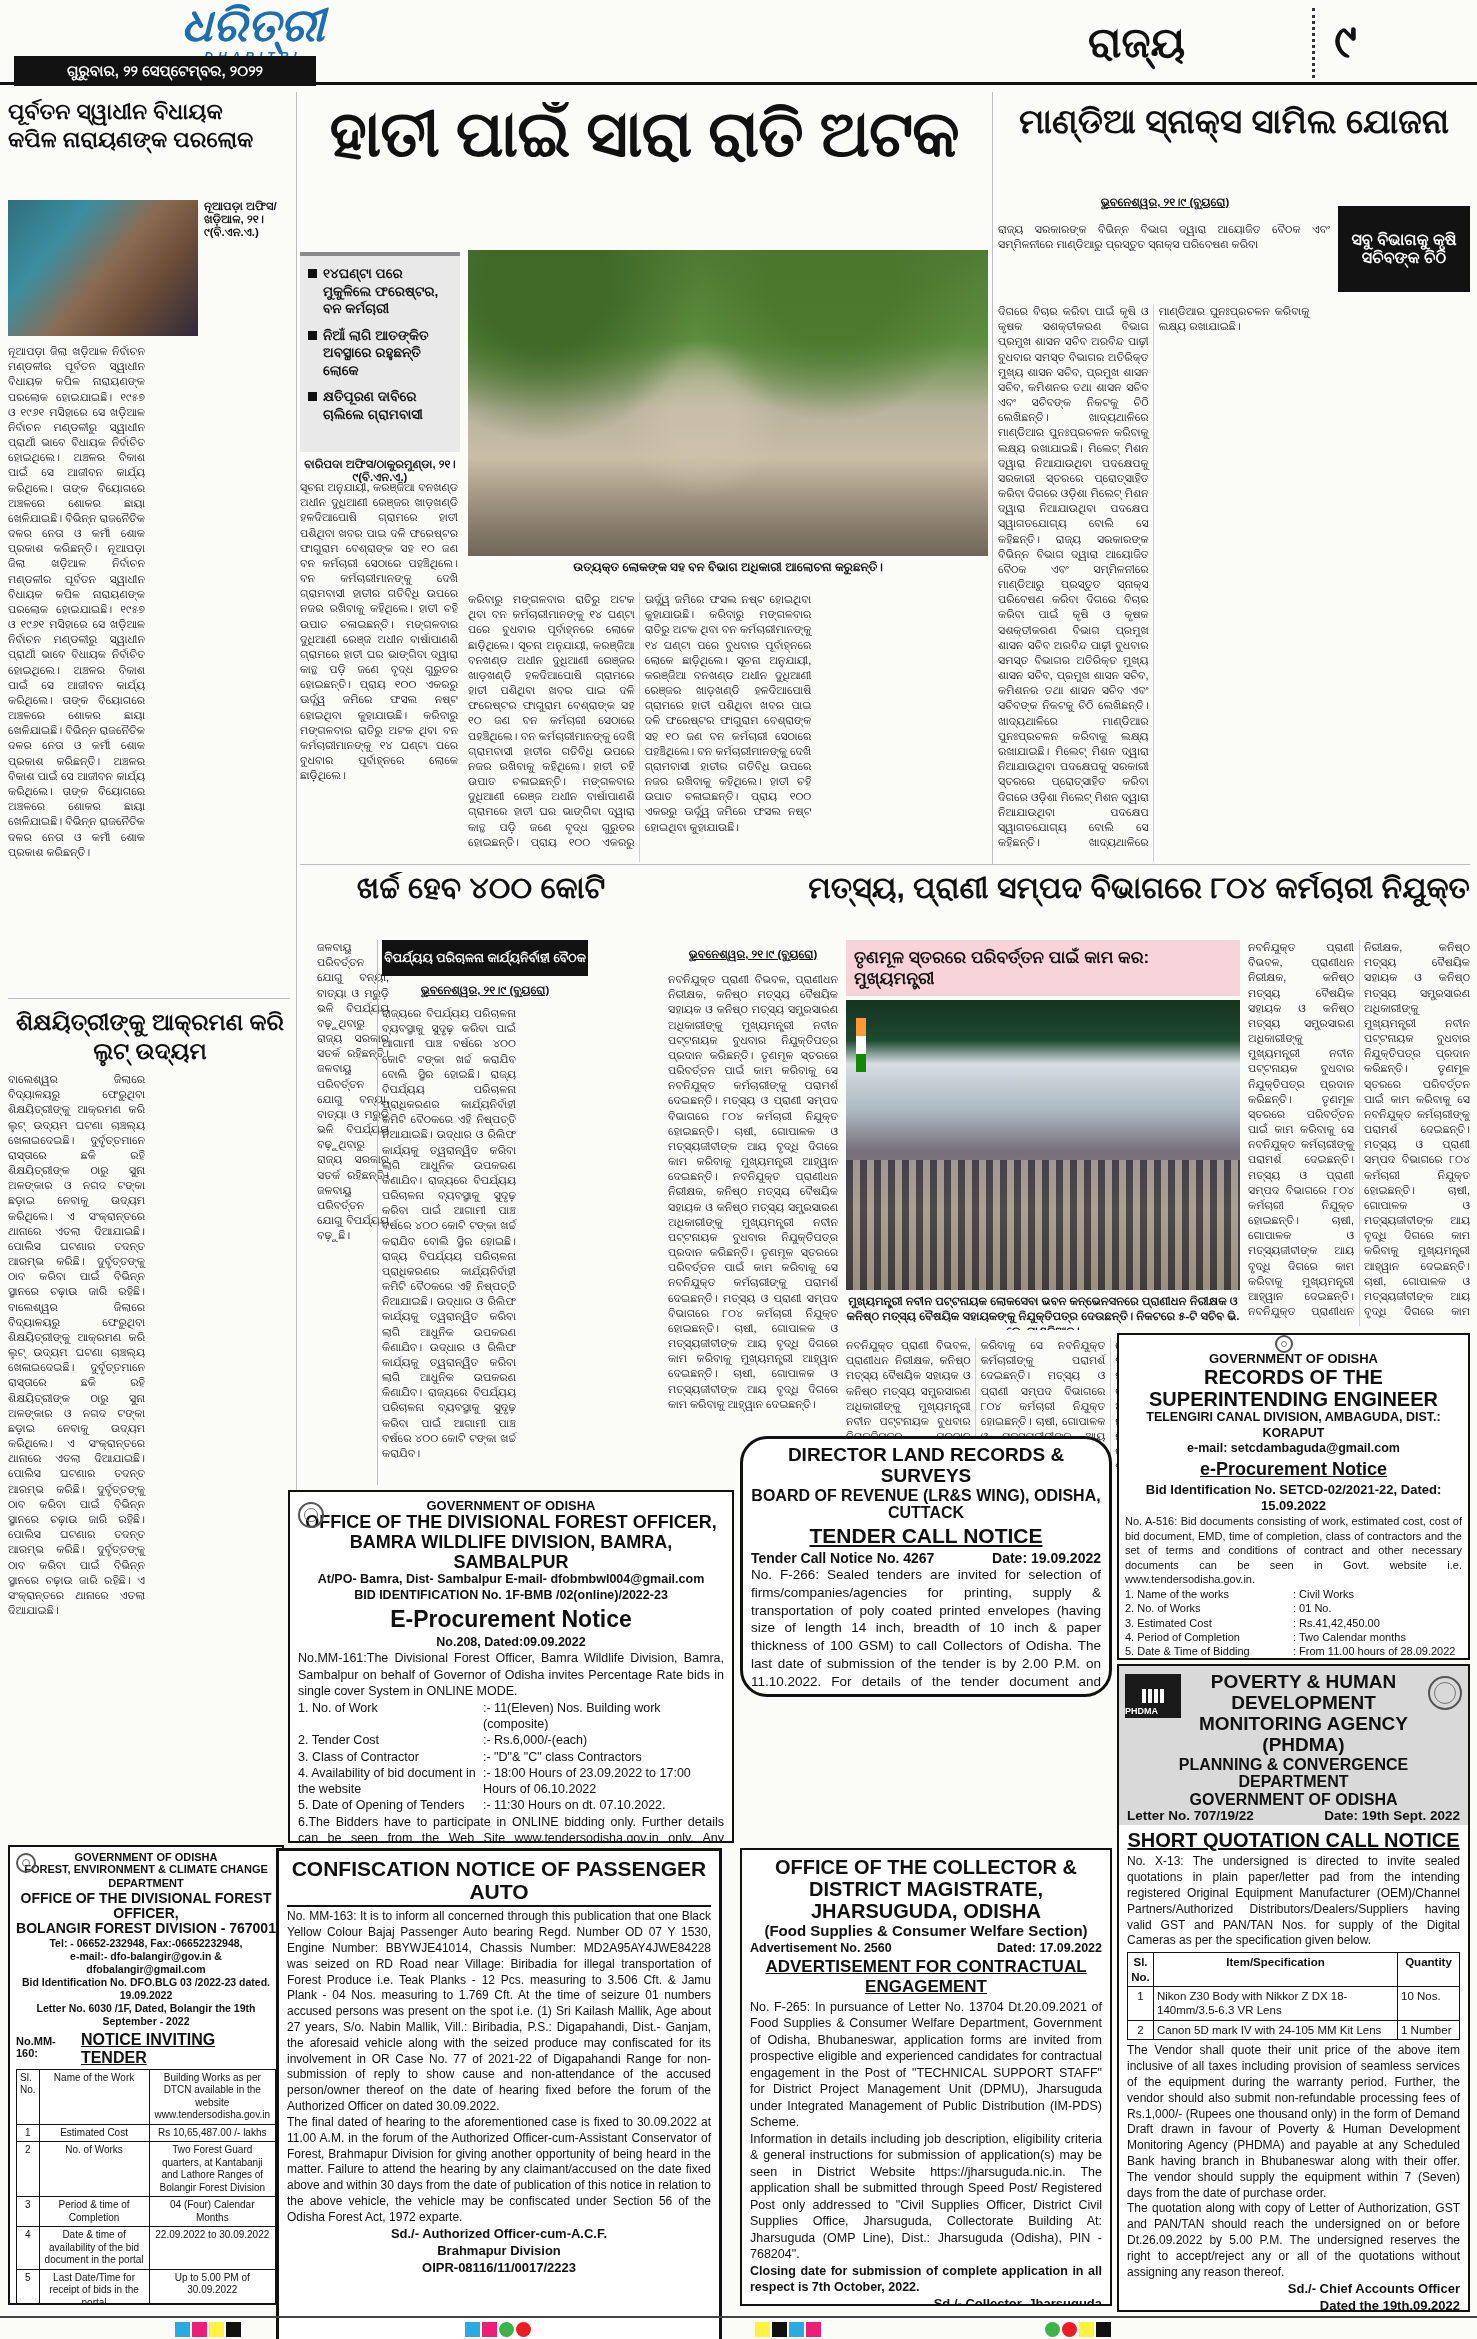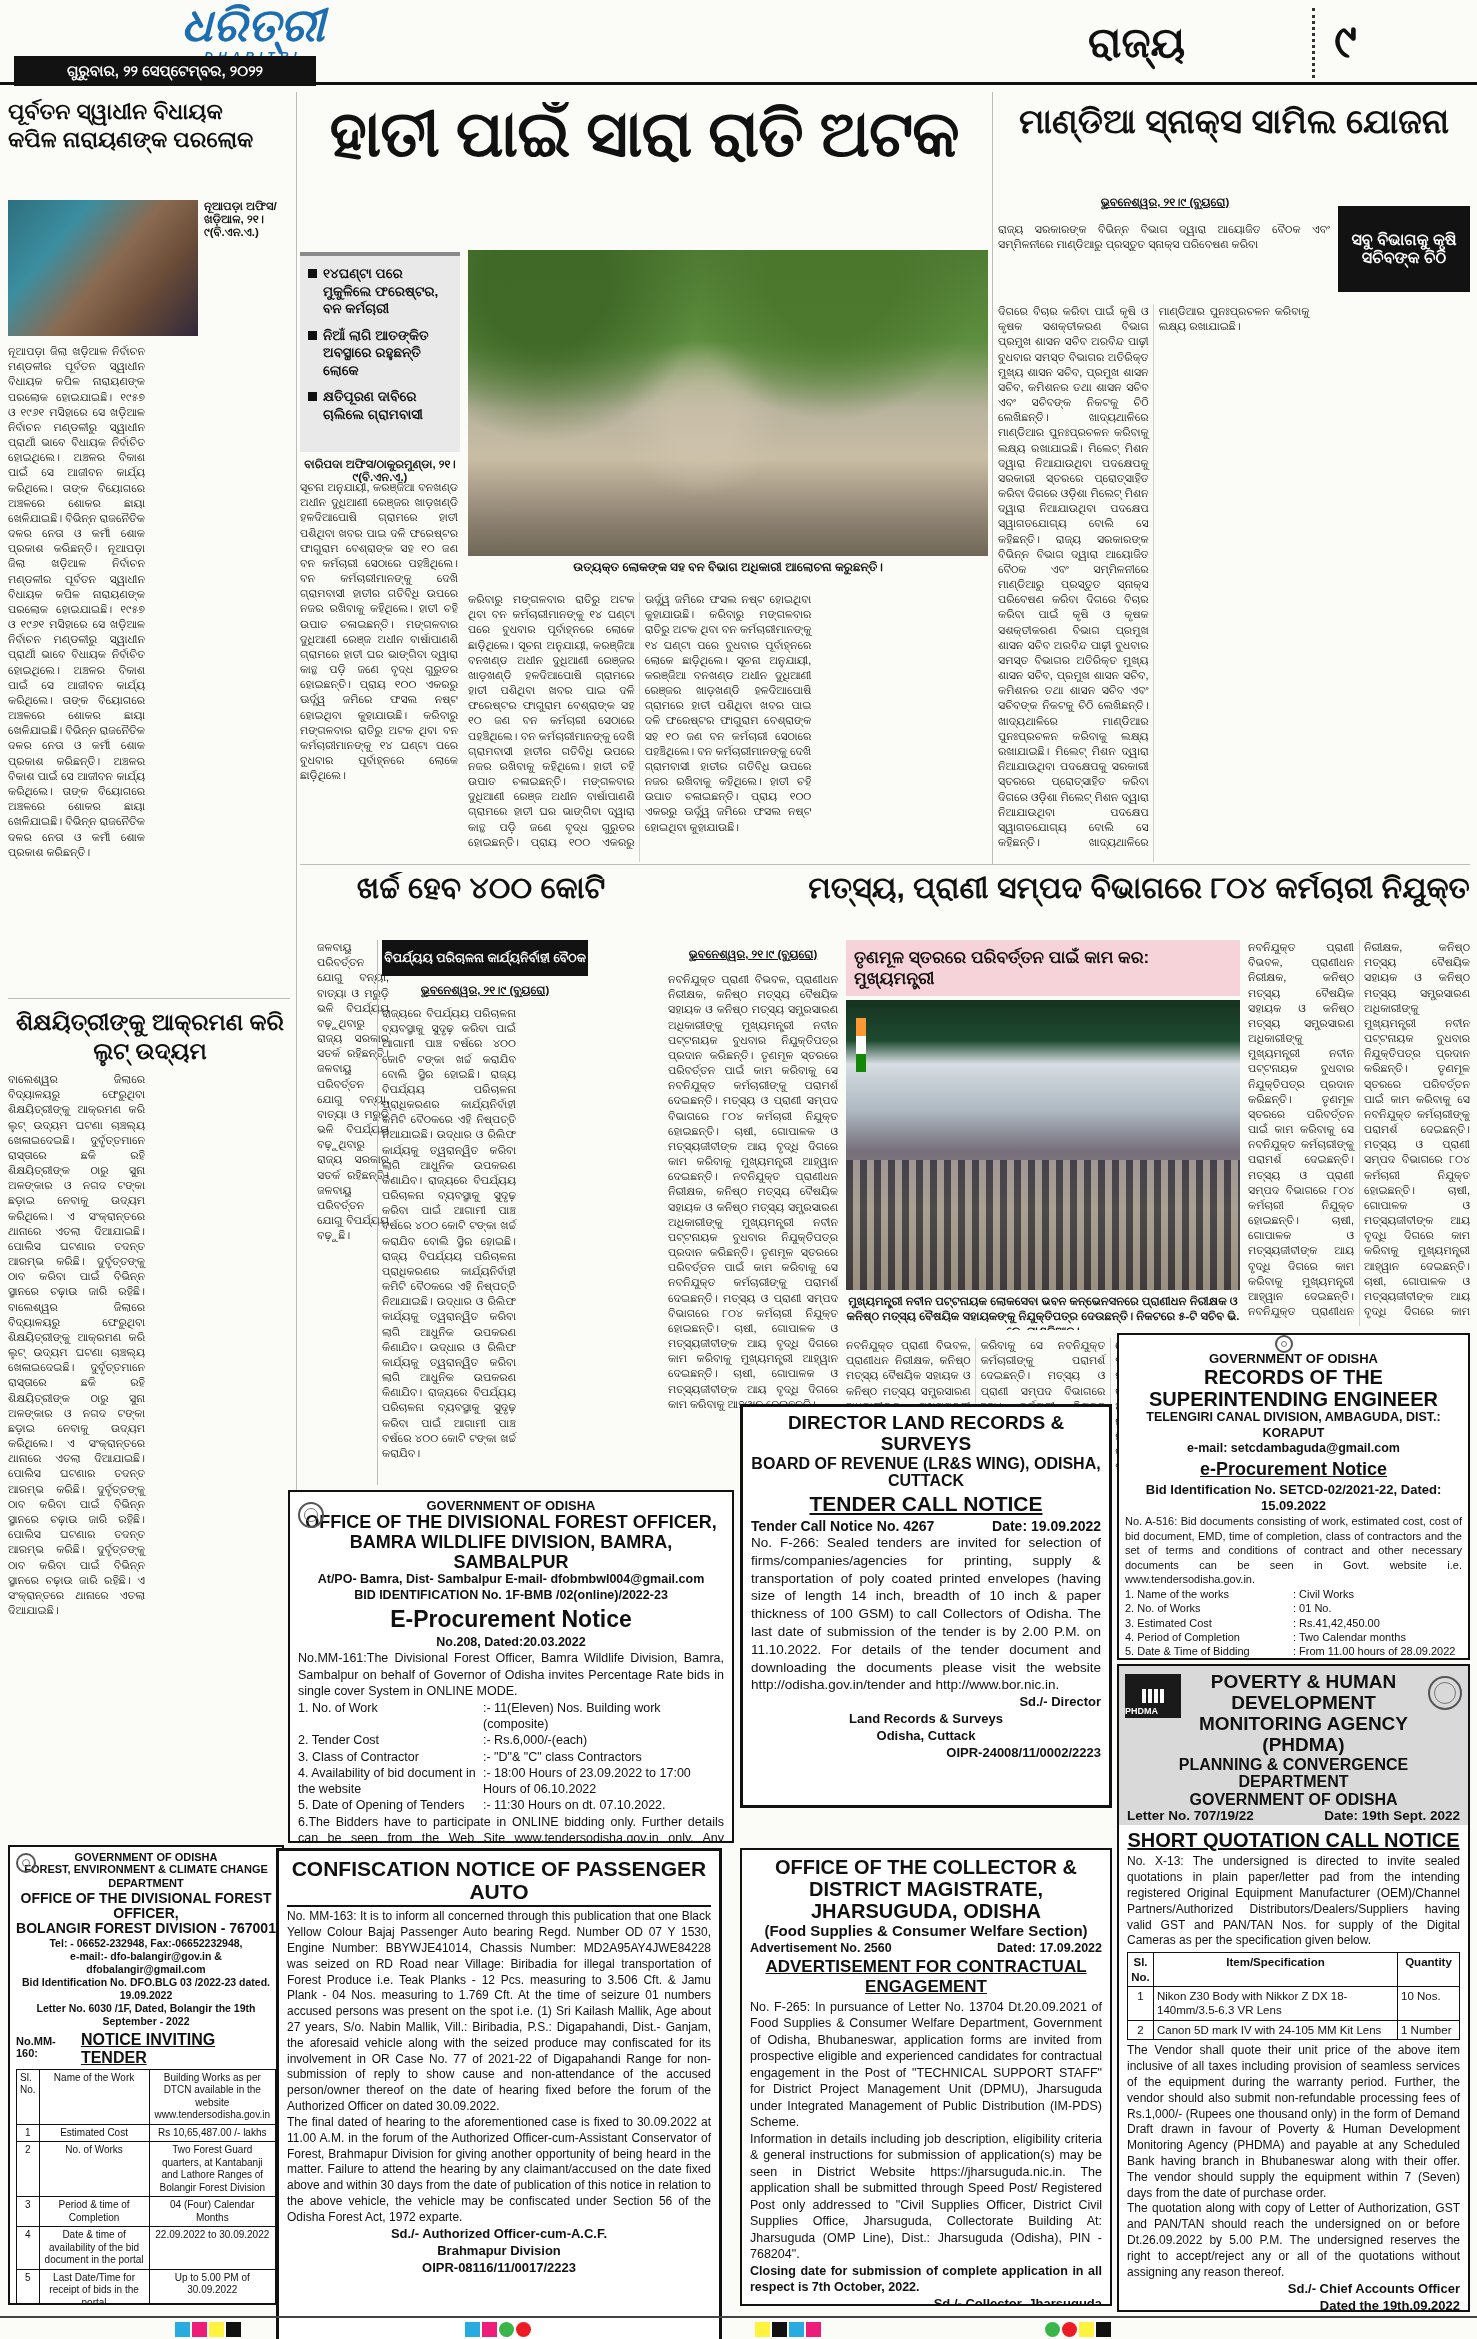--- a/index.html
+++ b/index.html
@@ -170,21 +170,21 @@
   <section class="abs notice" style="left:288px; top:1490px; width:446px; height:353px;">
     <div style="position:relative;">
       <div class="emblem" style="position:absolute; left:0; top:4px;"></div>
       <div class="gov">GOVERNMENT OF ODISHA</div>
       <div class="t1">OFFICE OF THE DIVISIONAL FOREST OFFICER,</div>
       <div class="t1">BAMRA WILDLIFE DIVISION, BAMRA, SAMBALPUR</div>
     </div>
     <div class="sub">At/PO- Bamra, Dist- Sambalpur E-mail- dfobmbwl004@gmail.com</div>
     <div class="sub">BID IDENTIFICATION No. 1F-BMB /02(online)/2022-23</div>
     <div class="big" style="text-decoration:none; font-size:23px;">E-Procurement Notice</div>
-    <div class="sub">No.208, Dated:20.03.2022</div>
+    <div class="sub">No.208, Dated:09.09.2022</div>
     <div class="txt">No.MM-161:The Divisional Forest Officer, Bamra Wildlife Division, Bamra, Sambalpur on behalf of Governor of Odisha invites Percentage Rate bids in single cover System in ONLINE MODE.</div>
     <div class="kv">
         <div class="k">1.  No. of Work</div>
         <div class="v">:- 11(Eleven) Nos. Building work (composite)</div>
       </div>
     <div class="kv">
         <div class="k">2.  Tender Cost</div>
         <div class="v">:- Rs.6,000/-(each)</div>
       </div>
     <div class="kv">
@@ -196,21 +196,21 @@
         <div class="v">:- 18:00 Hours of  23.09.2022 to 17:00 Hours of 06.10.2022</div>
       </div>
     <div class="kv">
         <div class="k">5.  Date of Opening of Tenders</div>
         <div class="v">:- 11:30 Hours on dt. 07.10.2022.</div>
       </div>
     <div class="txt">6.The Bidders have to participate in ONLINE bidding only. Further details can be seen from the Web Site www.tendersodisha.gov.in only. Any Corrigendum / Addendum/Cancellation of tender will be displayed in the website said only.</div>
 
   </section>
 
-  <section class="abs notice" style="left:740px; top:1404px; width:372px; height:404px; border-width:3px;">
+  <section class="abs notice" style="left:740px; top:1436px; width:372px; height:261px; border-width:3px;border-radius:27px;">
     <div class="t1" style="font-size:19px;">DIRECTOR LAND RECORDS &amp; SURVEYS</div>
     <div class="t2" style="font-size:16px;">BOARD OF REVENUE (LR&amp;S WING), ODISHA, CUTTACK</div>
     <div class="big">TENDER CALL NOTICE</div>
     <div style="display:flex; justify-content:space-between; font-size:14px; font-weight:bold;">
       <span>Tender Call Notice No. 4267</span>
       <span>Date: 19.09.2022</span>
     </div>
     <div class="txt" style="font-size:13.5px;">No. F-266: Sealed tenders are invited for selection of firms/companies/agencies for printing, supply &amp; transportation of poly coated printed envelopes (having size of length 14 inch, breadth of 10 inch &amp; paper thickness of 100 GSM) to call Collectors of Odisha. The last date of submission of the tender is by 2.00 P.M. on 11.10.2022. For details of the tender document and downloading the documents please visit the website http://odisha.gov.in/tender and http://www.bor.nic.in.</div>
     <div class="sign">Sd./- Director</div>
     <div class="sign" style="text-align:center;">Land Records &amp; Surveys</div>

